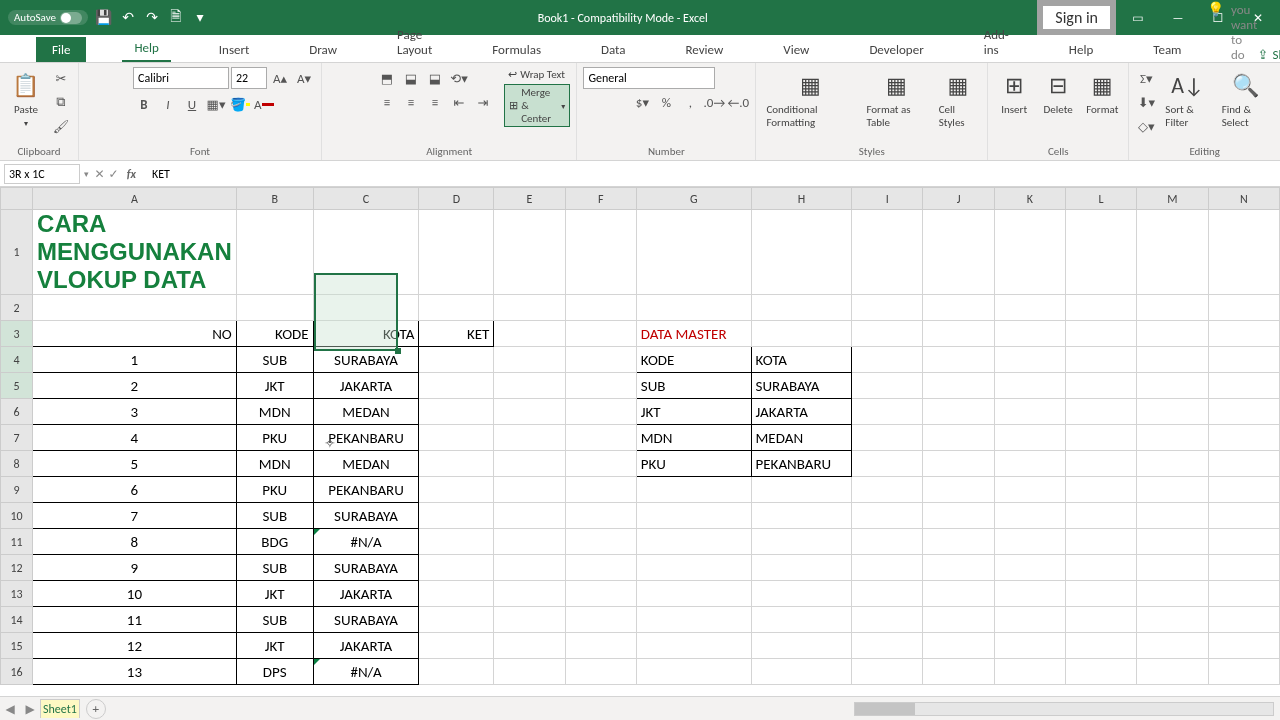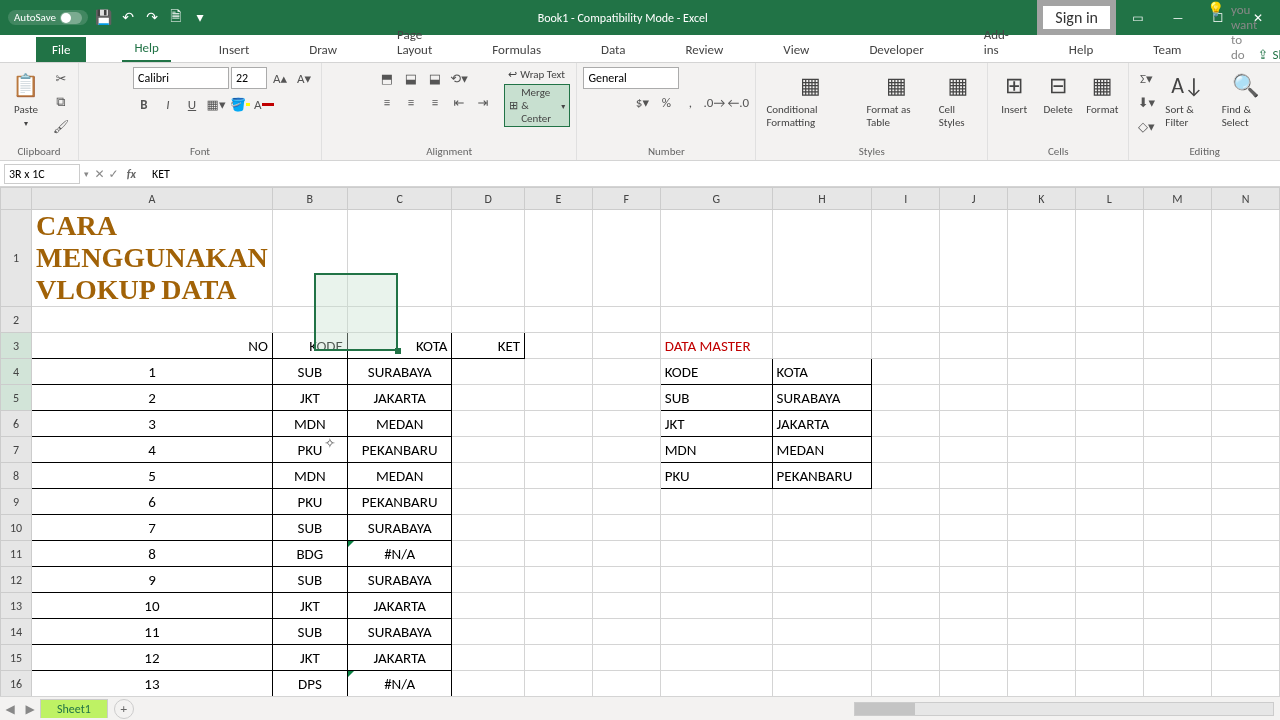--- a/index.html
+++ b/index.html
@@ -54,36 +54,36 @@
 .grid-area { position:relative; height: calc(720px - 35px - 28px - 98px - 26px - 24px); overflow:hidden; }
 table.sheet { border-collapse:collapse; table-layout:fixed; }
 .colhdr th, .rowhdr { background:#e6e6e6; border:1px solid #ccc; font-weight:normal; font-size:12px; color:#444; text-align:center; }
 .corner { width:36px; height:22px; background:#e6e6e6; border:1px solid #ccc; }
 .colhdr th { height:22px; }
 .rowhdr { width:36px; }
 td.cell { border:1px solid #d4d4d4; font-size:15px; height:26px; padding:0 4px; vertical-align:middle; }
 tr.row1 td.cell { height:38px; }
 .sel-col { background:#d2e4d8; }
 .sel-row { background:#d2e4d8; }
-.title-text { color:#a16207; font-weight:bold; font-size:28px; font-family: Liberation Serif, serif; }
+.title-text { color:#15803d; font-weight:bold; font-size:24px; font-family: Liberation Sans, sans-serif; }
 .thdr { font-weight:normal; text-align:right; border:1px solid #000 !important; }
 .tcell { text-align:center; border:1px solid #000 !important; }
 .master-title { color:#c00000; font-weight:normal; font-size:15px; }
 .m-hdr { border:1px solid #000 !important; padding-left:4px; }
 .m-cell { border:1px solid #000 !important; padding-left:4px; }
 .selected-range { position:absolute; border:2px solid #217346; background:rgba(200,224,208,0.4); pointer-events:none; }
 .fill-handle { position:absolute; width:6px; height:6px; background:#217346; }
 .err-tri { position:relative; }
 .err-tri::before { content:''; position:absolute; left:0; top:0; border-top:6px solid #0a8043; border-right:6px solid transparent; }
 .cursor-cross { position:absolute; font-size:14px; color:#666; pointer-events:none; }
 
 
 .sheettabs { height:24px; background:#f3f2f1; border-top:1px solid #d4d4d4; display:flex; align-items:center; font-size:12px; }
 .nav-arrow { width:20px; text-align:center; color:#888; }
-.sheet-tab { background:#bef264; border:1px solid #ccc; border-bottom:none; padding:2px 16px; color:#217346; font-weight:500; }
+.sheet-tab { background:#fef9c3; border:1px solid #ccc; border-bottom:none; padding:2px 2px; color:#217346; font-weight:500; }
 .add-sheet { width:20px; height:20px; border:1px solid #ccc; border-radius:50%; display:flex; align-items:center; justify-content:center; margin-left:6px; color:#666; font-size:13px;}
 .hscroll { flex:1; display:flex; justify-content:flex-end; align-items:center; padding-right:6px; }
 .scroll-track { width:420px; height:14px; background:#e6e6e6; border:1px solid #ccc; position:relative; }
 .scroll-thumb { position:absolute; left:0; top:0; height:12px; width:60px; background:#c4c4c4; }
 </style>
 </head>
 <body>
 
 <div class="titlebar">
   <div class="titlebar-left">
@@ -208,21 +208,21 @@
             <span>Merge &amp; Center</span>
             <span style="font-size:8px;">▾</span>
           </div>
       </div>
     </div>
     <div class="group-label">Alignment</div>
   </div>
 
   <div class="group">
     <div class="group-controls vstack">
-      <div class="font-combo" style="width:96px;">General</div>
+      <div class="font-combo" style="width:132px;">General</div>
       <div class="small-row">
         <span class="small-btn">$▾</span>
         <span class="small-btn">%</span>
         <span class="small-btn">,</span>
         <span class="small-btn">.0→</span>
         <span class="small-btn">←.0</span>
       </div>
     </div>
     <div class="group-label">Number</div>
   </div>

